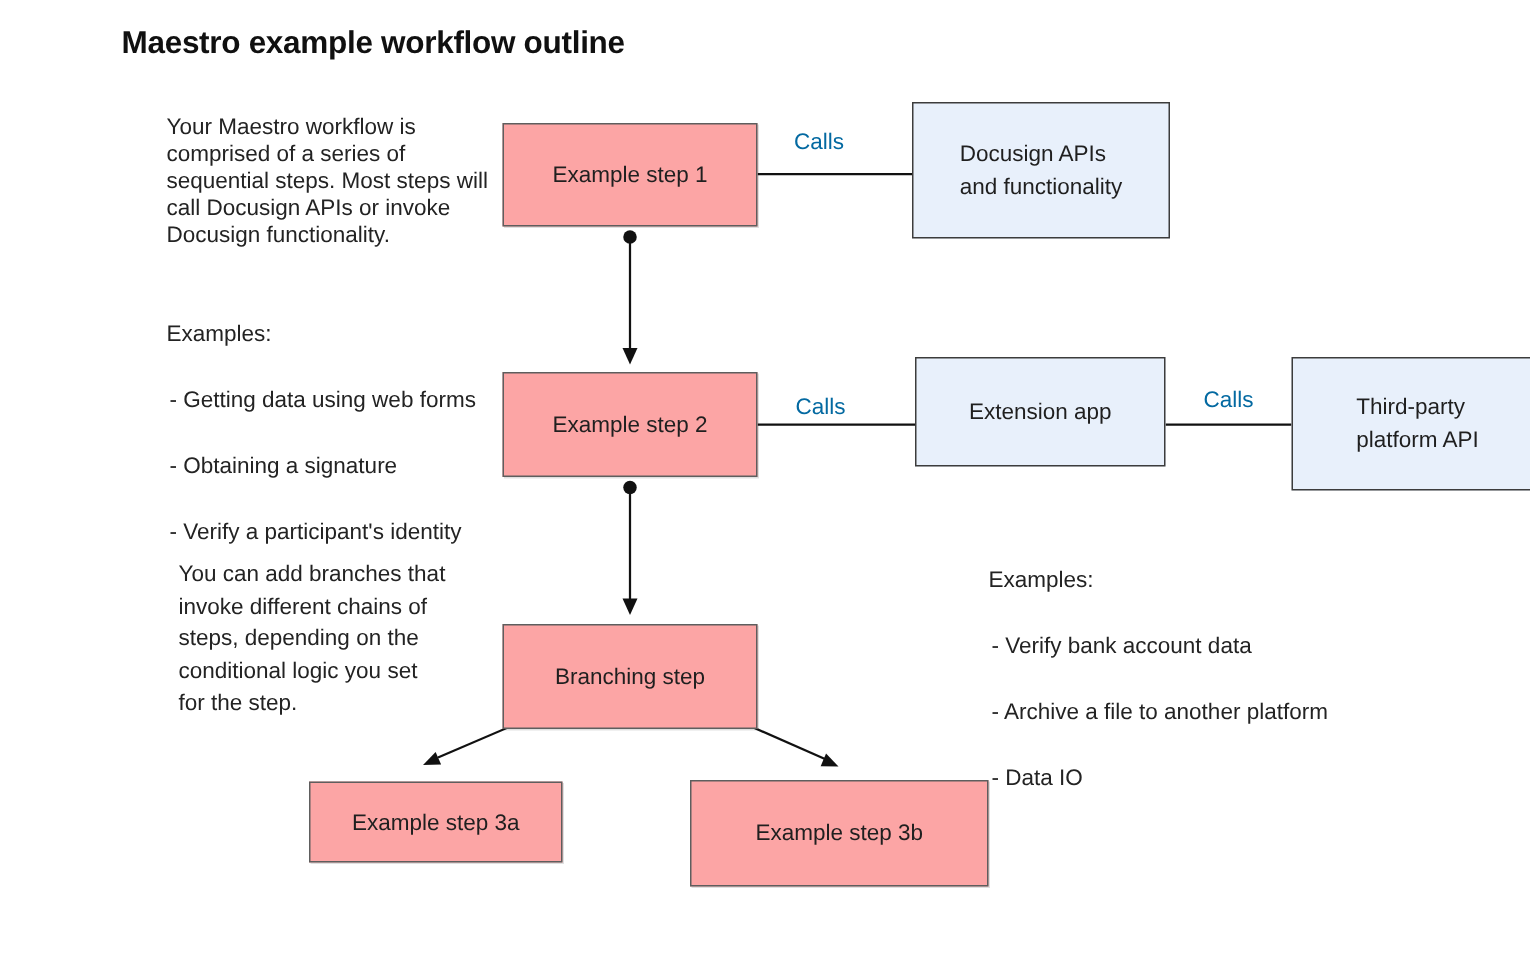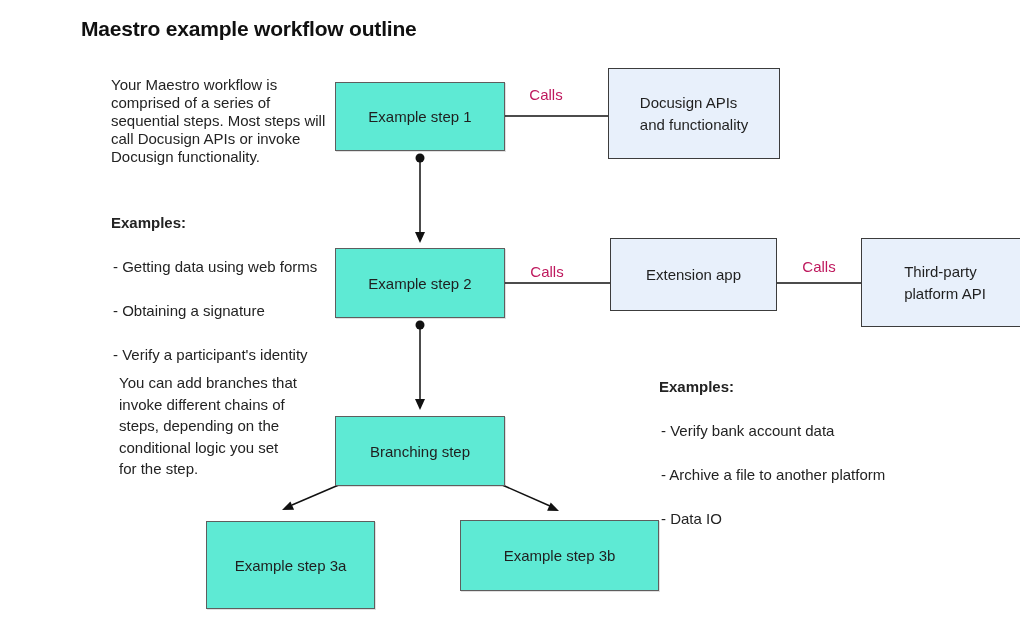--- a/index.html
+++ b/index.html
@@ -23,34 +23,34 @@
     letter-spacing: -0.2px;
   }
   .textblock {
     position: absolute;
     font-size: 15px;
     line-height: 18px;
     white-space: pre-line;
     color: #232323;
   }
   .lh22 { line-height: 22px; }
-  .ex-heading { font-weight: 700; }
+  .ex-heading { font-weight: 400; }
   .ex-item { padding-left: 2px; }
   .mt10 { margin-top: 10px; }
   .node {
     position: absolute;
     display: flex;
     align-items: center;
     justify-content: center;
     font-size: 15px;
     box-sizing: border-box;
     text-align: center;
   }
   .node.gray {
-    background: #5eead4;
+    background: #fca5a5;
     border: 1px solid #5e5e5e;
     box-shadow: 1px 1px 0 rgba(0,0,0,0.12);
   }
   .node.blue {
     background: #e8f0fb;
     border: 1px solid #3c3c3c;
   }
   .node .multiline {
     white-space: pre-line;
     text-align: left;
@@ -60,21 +60,21 @@
     position: absolute;
     left: 0; top: 0;
     width: 1020px; height: 635px;
     pointer-events: none;
   }
   .calls-label {
     position: absolute;
     width: 60px;
     font-size: 15px;
     text-align: center;
-    color: #be185d;
+    color: #0369a1;
   }
 </style>
 </head>
 <body>
 
 <div class="canvas">
 
   <svg class="connectors" viewBox="0 0 1020 635" xmlns="http://www.w3.org/2000/svg">
 
     <line x1="457" y1="116" x2="560" y2="116" stroke="#111111" stroke-width="1.5"></line>
@@ -145,21 +145,21 @@
 
   <div class="node blue" style="left:813px; top:238px; width:168px; height:89px;">
     <span class="multiline">Third-party
 platform API</span>
   </div>
 
   <div class="node gray" style="left:287px; top:416px; width:170px; height:70px;">
     <span>Branching step</span>
   </div>
 
-  <div class="node gray" style="left:158px; top:521px; width:169px; height:88px;">
+  <div class="node gray" style="left:158px; top:521px; width:169px; height:54px;">
     <span>Example step 3a</span>
   </div>
 
   <div class="node gray" style="left:412px; top:520px; width:199px; height:71px;justify-content:center;">
     <span>Example step 3b</span>
   </div>
 
   <div class="calls-label" style="left:468px; top:86px;">Calls</div>
   <div class="calls-label" style="left:469px; top:263px;">Calls</div>
   <div class="calls-label" style="left:741px; top:258px;">Calls</div>

